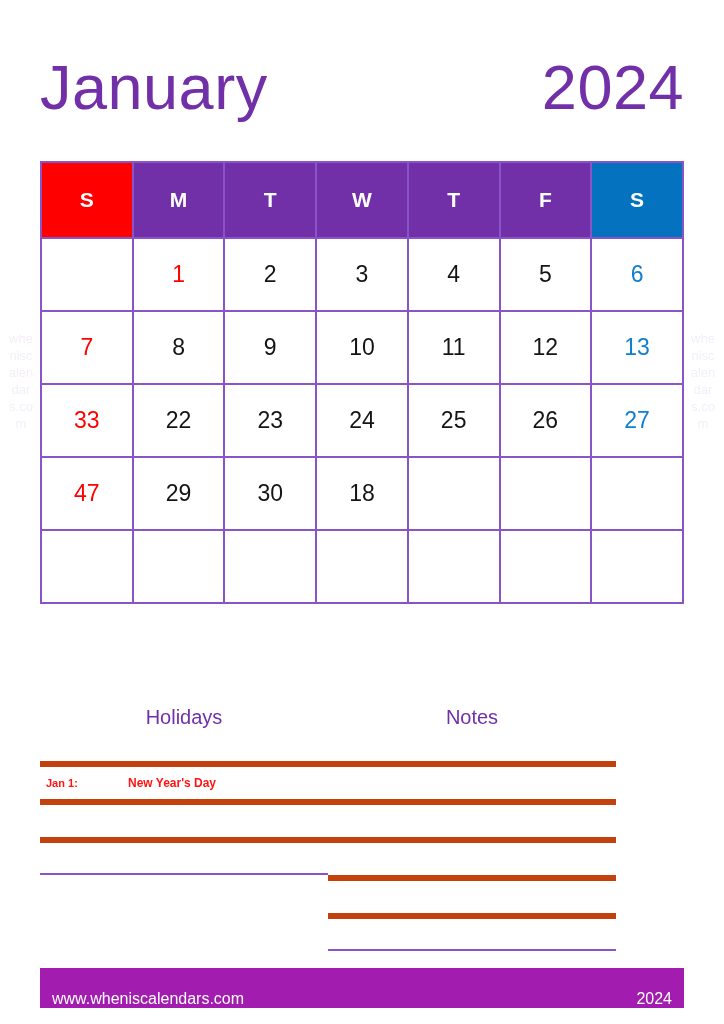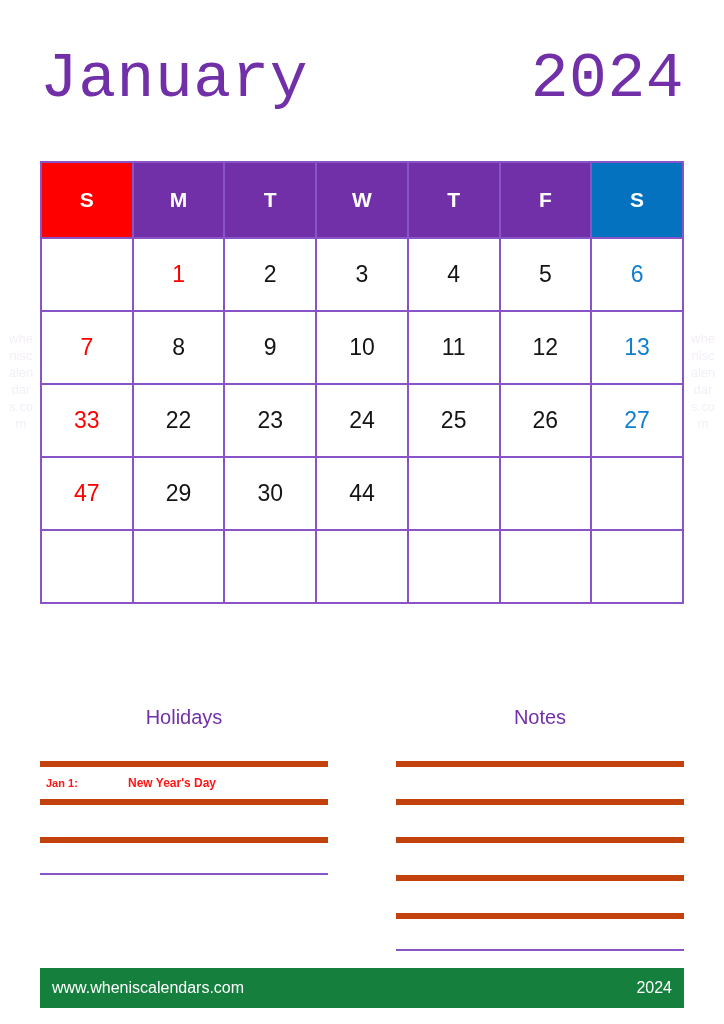--- a/index.html
+++ b/index.html
@@ -37,22 +37,22 @@
   .watermark.right { right: 8px; }
 
   
   .title-row {
     position: absolute;
     left: 40px;
     top: 48px;
     width: 644px;
     height: 78px;
     display: flex;
+    align-items: center;
     justify-content: space-between;
-    font-family: Liberation Mono, monospace;
   }
   .title-month {
     font-size: 63px;
     font-weight: 400;
     color: #7230a8;
     line-height: 1;
     letter-spacing: 0.5px;
   }
   .title-year {
     font-size: 63px;
@@ -99,21 +99,20 @@
   td.d-hol { color: #ff0000; }
   td.d-empty { color: transparent; }
 
   
   .panels {
     position: absolute;
     left: 40px;
     top: 706px;
     width: 644px;
     display: flex;
-    justify-content: space-between;
   }
   .panel { width: 288px; }
   .panel-title {
     text-align: center;
     font-size: 20px;
     color: #7230a8;
     font-weight: 400;
     margin-bottom: 32px;
   }
   .lines { width: 100%; }
@@ -141,23 +140,23 @@
     color: #ff1414;
   }
 
   
   .footer {
     position: absolute;
     left: 40px;
     top: 968px;
     width: 644px;
     height: 40px;
-    background: #15803d;
-    display: flex;
-    align-items: center;
+    background: #a21caf;
+    display: flex;
+    align-items: flex-end;
     justify-content: space-between;
     padding: 0 12px;
   }
   .footer-url, .footer-year {
     color: #ffffff;
     font-size: 16px;
     font-weight: 400;
   }
 </style>
 </head>
@@ -210,21 +209,21 @@
           <td>23</td>
           <td>24</td>
           <td>25</td>
           <td>26</td>
           <td class="d-sat">27</td>
         </tr>
         <tr>
           <td class="d-sun">47</td>
           <td>29</td>
           <td>30</td>
-          <td>44</td>
+          <td>18</td>
           <td class="d-empty"></td>
           <td class="d-empty"></td>
           <td class="d-empty"></td>
         </tr>
         <tr>
           <td class="d-empty"></td>
           <td class="d-empty"></td>
           <td class="d-empty"></td>
           <td class="d-empty"></td>
           <td class="d-empty"></td>

